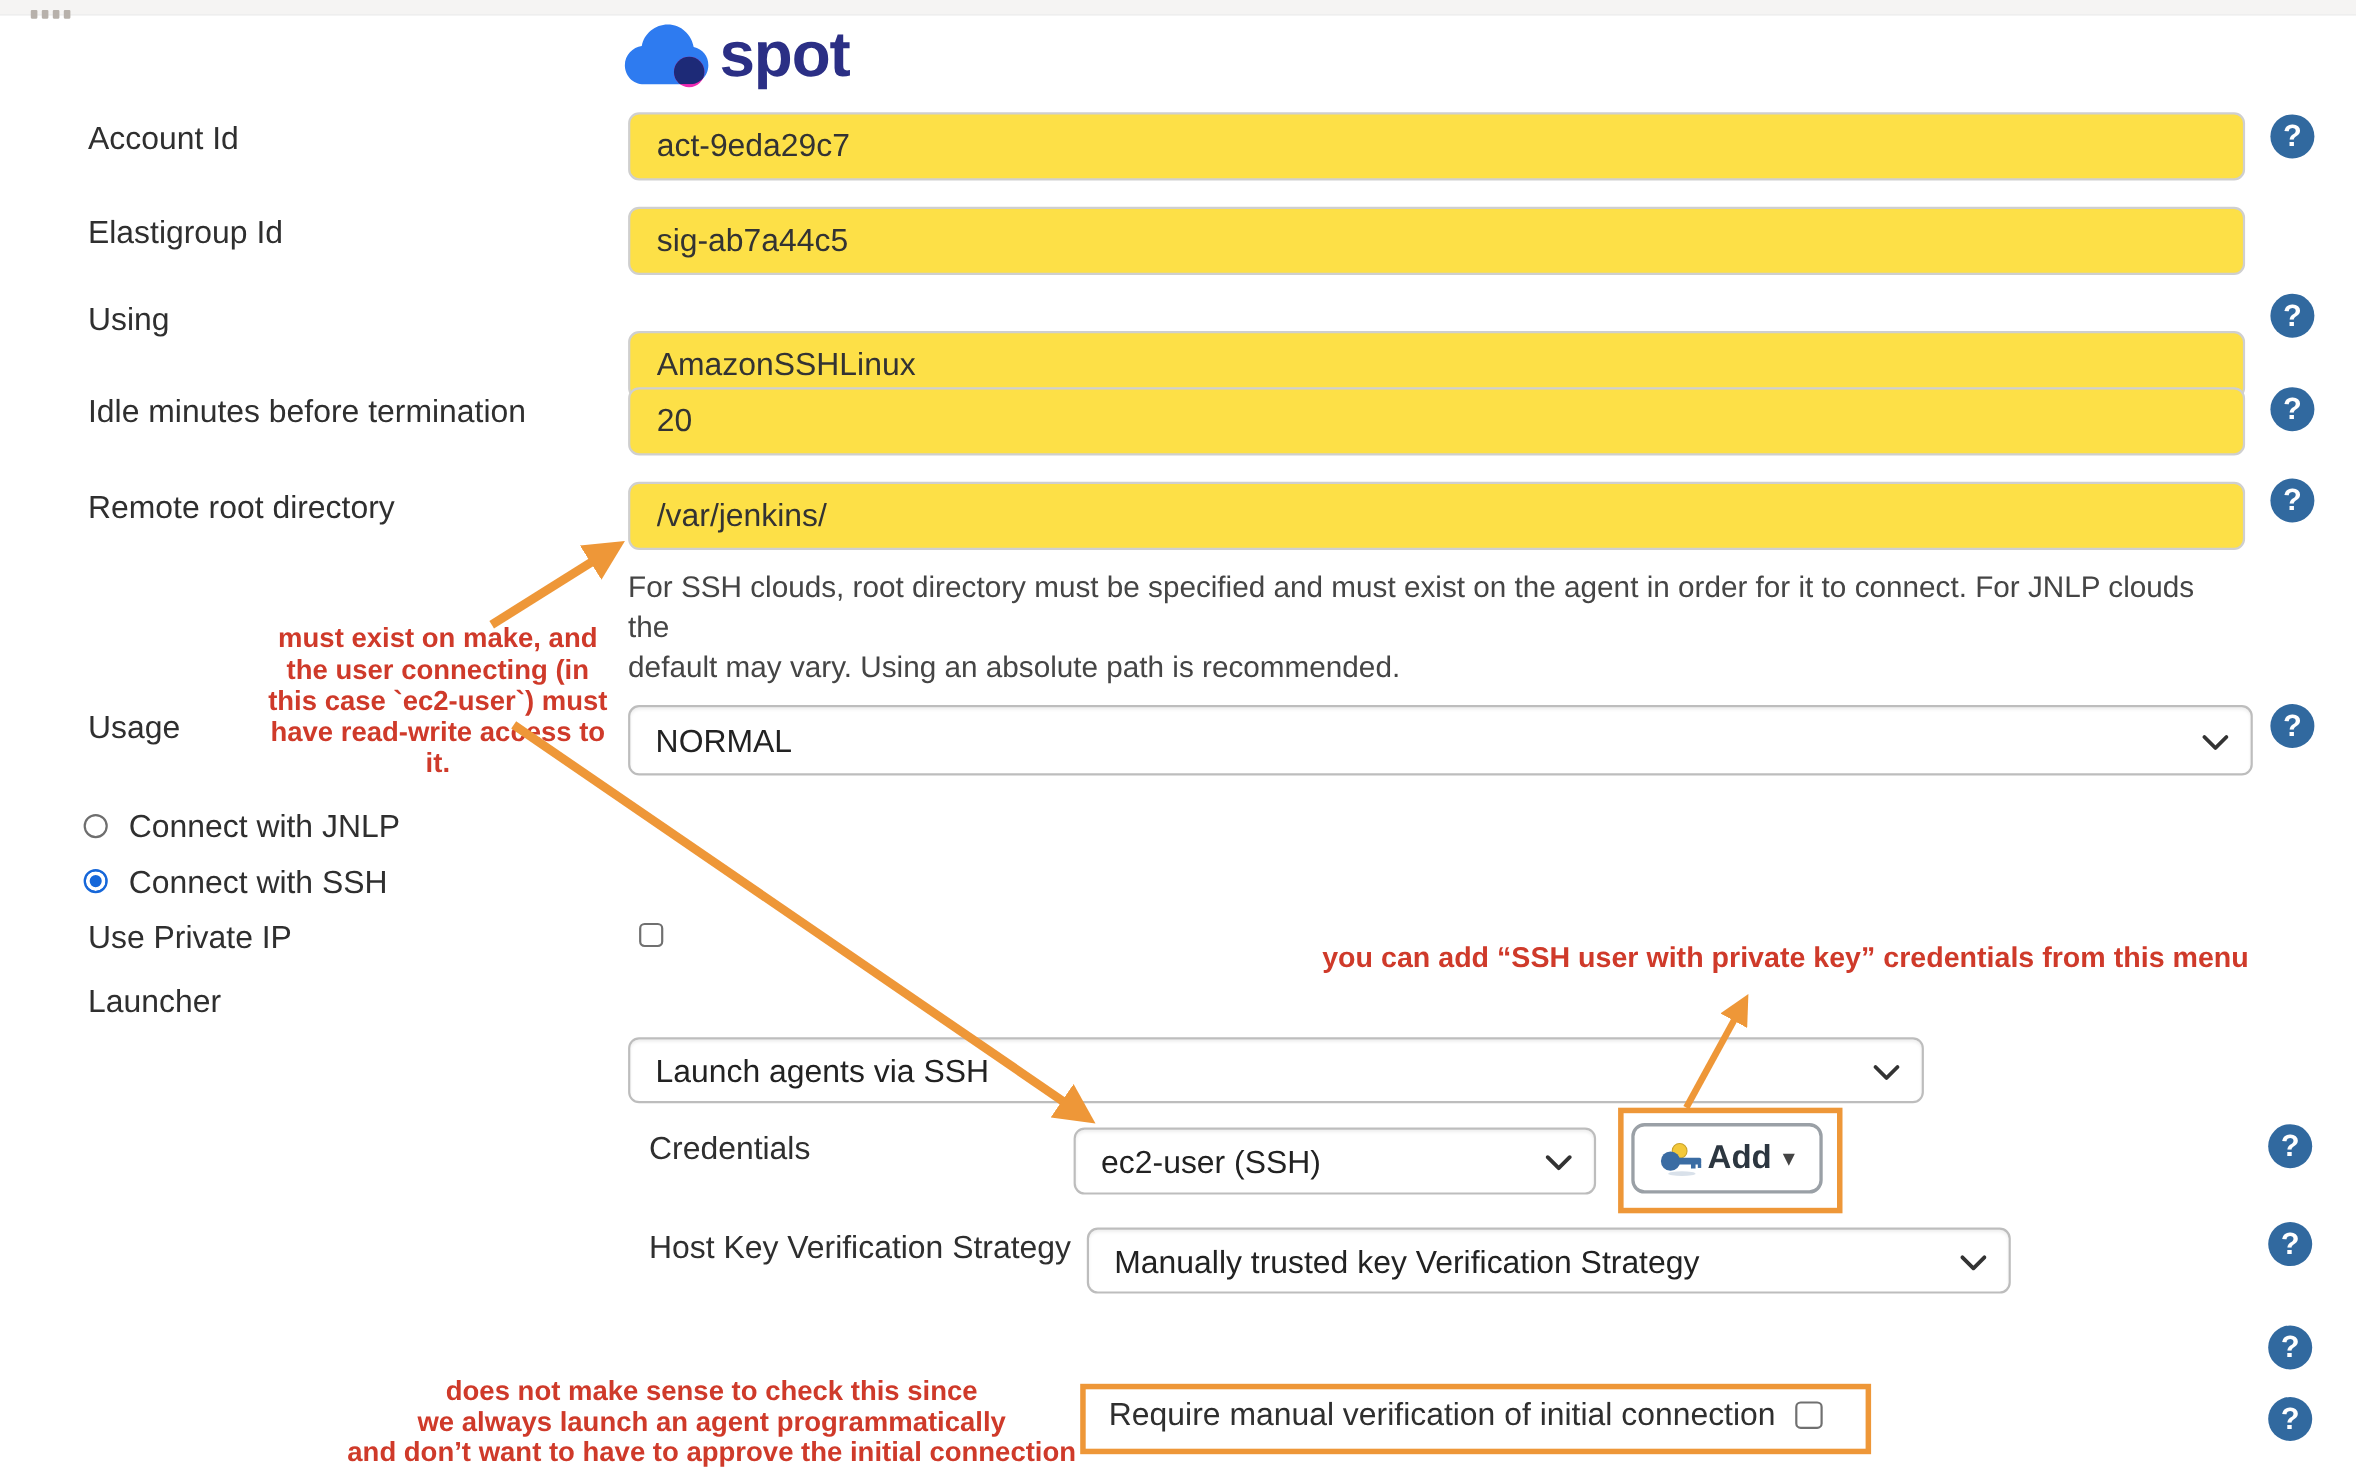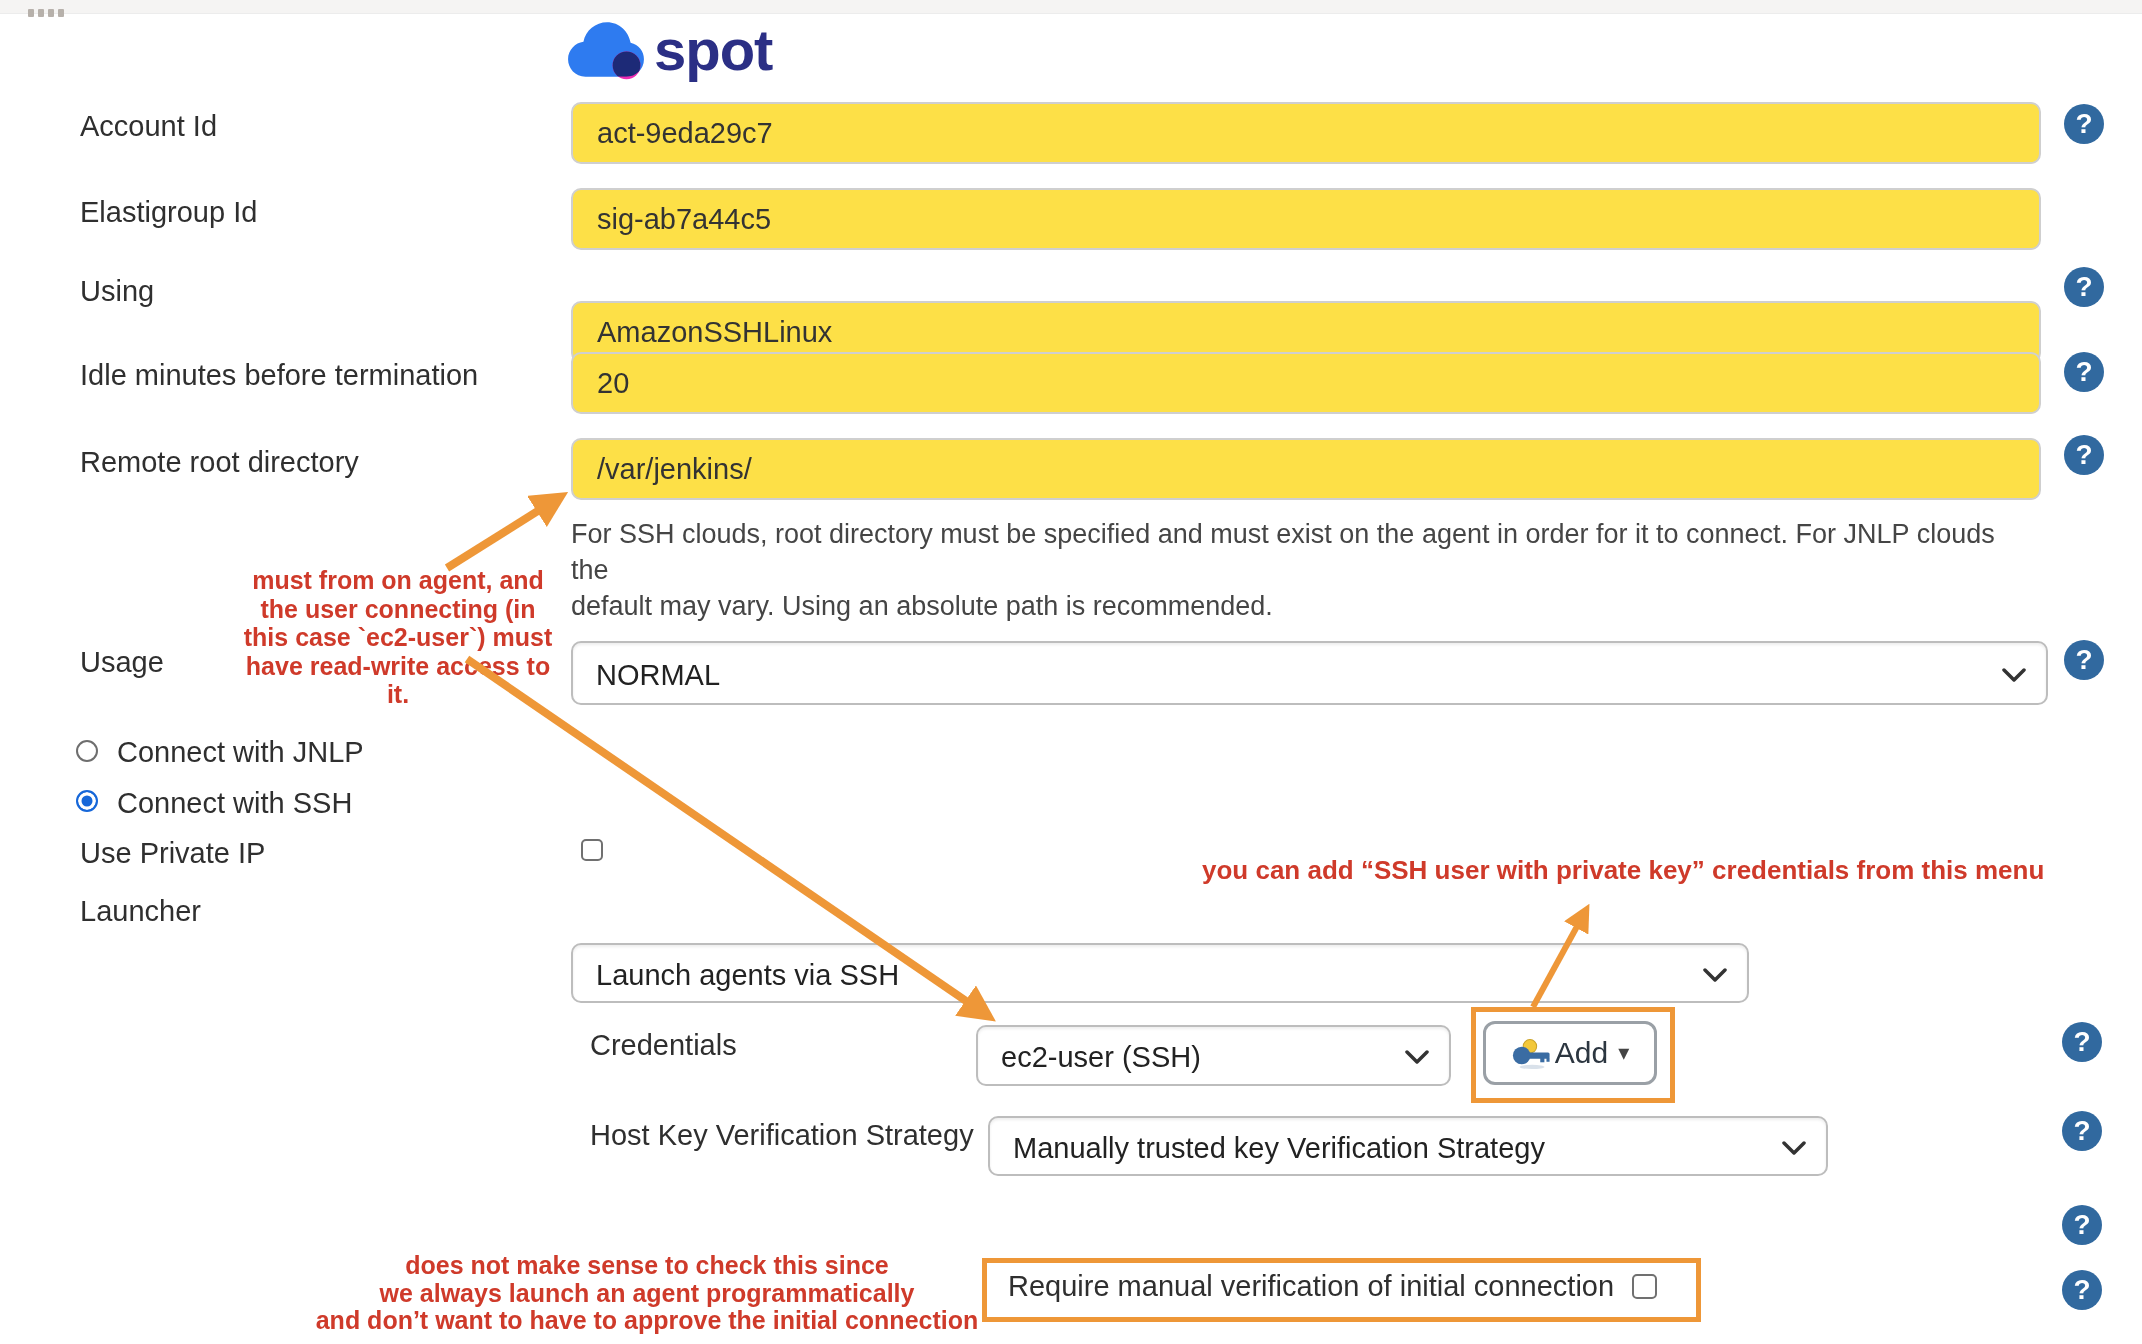--- a/index.html
+++ b/index.html
@@ -27,21 +27,21 @@
   .ann3{left:306px;top:1252px;width:682px;font-size:25px;line-height:27.5px;}
   .radio{position:absolute;width:22px;height:22px;border-radius:50%;box-sizing:border-box;
          border:2.5px solid #6e6e6e;background:#fff;cursor:pointer;}
   .radio.sel{border-color:#1667d9;background:#1667d9;box-shadow:inset 0 0 0 3.5px #fff;}
   .cb{display:inline-block;width:22px;height:22px;box-sizing:border-box;border:2.5px solid #707070;
       border-radius:5px;background:#fff;cursor:pointer;}
   .obox{position:absolute;box-sizing:border-box;border:5px solid #ee9738;background:transparent;}
   .add-btn{position:absolute;left:1483px;top:1021px;width:174px;height:64px;box-sizing:border-box;
            border:3px solid #9aa0a6;border-radius:12px;background:#fff;display:flex;align-items:center;
            justify-content:center;cursor:pointer;}
-  .add-btn .add-txt{font-size:30px;font-weight:normal;color:#2c3640;margin-left:2px;}
+  .add-btn .add-txt{font-size:30px;font-weight:bold;color:#2c3640;margin-left:2px;}
   .add-btn .caret{font-size:22px;color:#444;margin-left:10px;}
   .overlay{position:absolute;left:0;top:0;pointer-events:none;}
   .req-row{position:absolute;left:1008px;top:1270px;display:flex;align-items:center;}
   .req-row span.txt{font-size:29px;color:#2f2f2f;white-space:nowrap;}
   .req-row .cb{margin-left:18px;width:25px;height:25px;}
   .privip-cb{position:absolute;left:581px;top:839px;}
 </style>
 </head>
 <body>
 
@@ -157,21 +157,21 @@
   <div class="q" style="left:2064px;top:267px">?</div>
   <div class="q" style="left:2064px;top:352px">?</div>
   <div class="q" style="left:2064px;top:435px">?</div>
   <div class="q" style="left:2064px;top:640px">?</div>
   <div class="q" style="left:2062px;top:1022px">?</div>
   <div class="q" style="left:2062px;top:1111px">?</div>
   <div class="q" style="left:2062px;top:1205px">?</div>
   <div class="q" style="left:2062px;top:1270px">?</div>
 
   <div class="ann ann1">
-    <div>must from on agent, and</div>
+    <div>must exist on make, and</div>
     <div>the user connecting (in</div>
     <div>this case `ec2-user`) must</div>
     <div>have read-write access to</div>
     <div>it.</div>
   </div>
   <div class="ann ann3">
     <div>does not make sense to check this since</div>
     <div>we always launch an agent programmatically</div>
     <div>and don’t want to have to approve the initial connection</div>
   </div>

